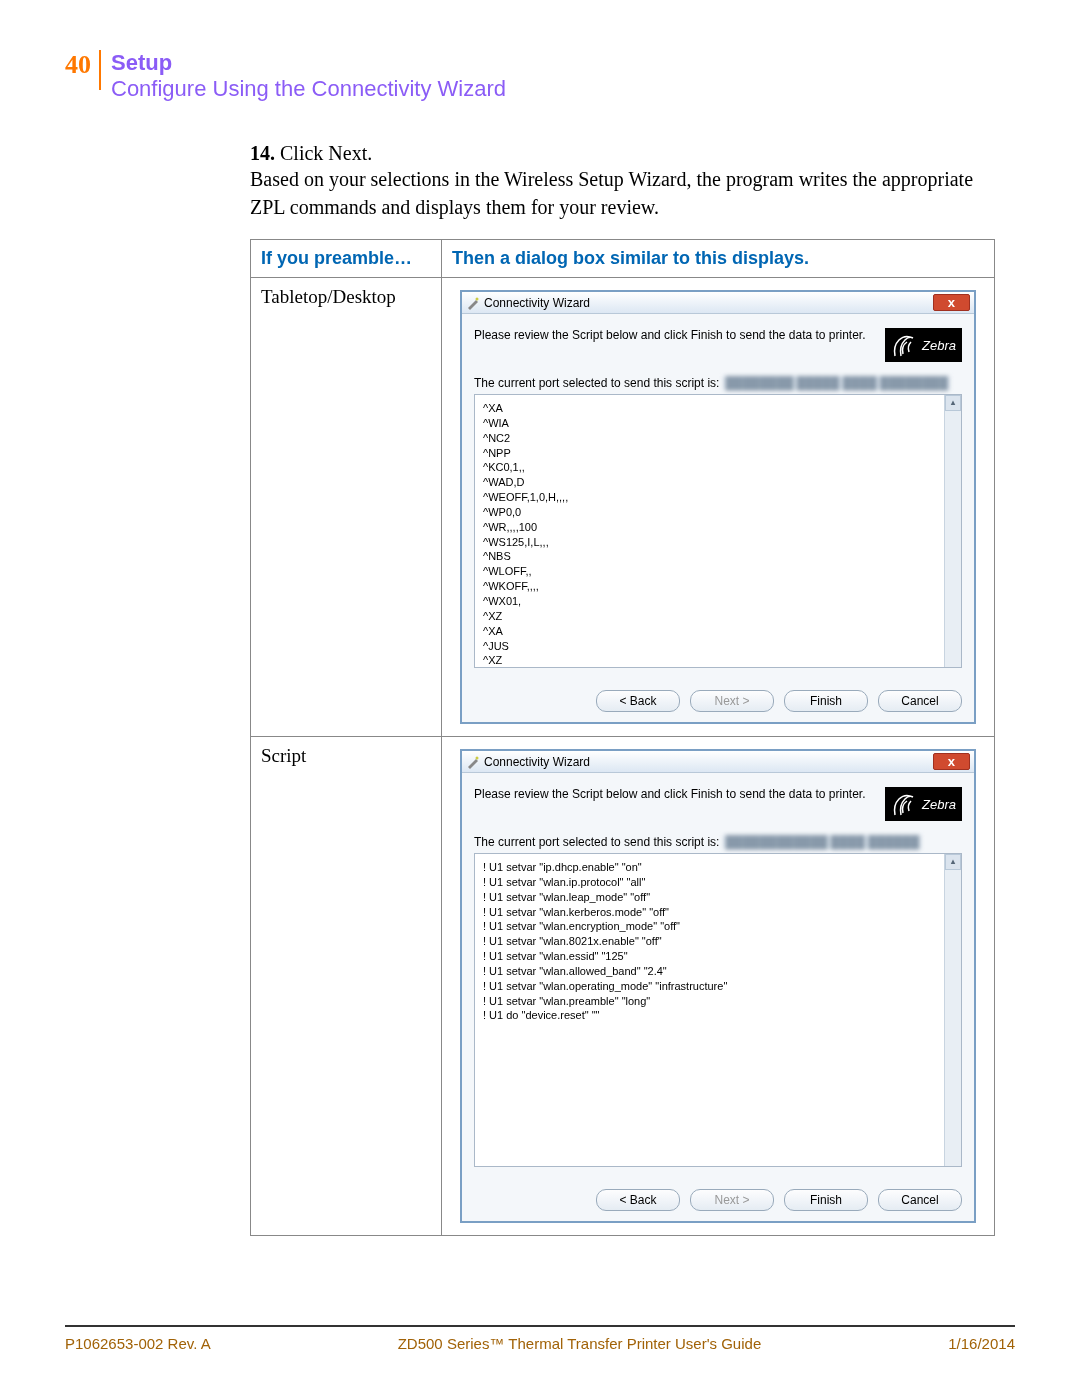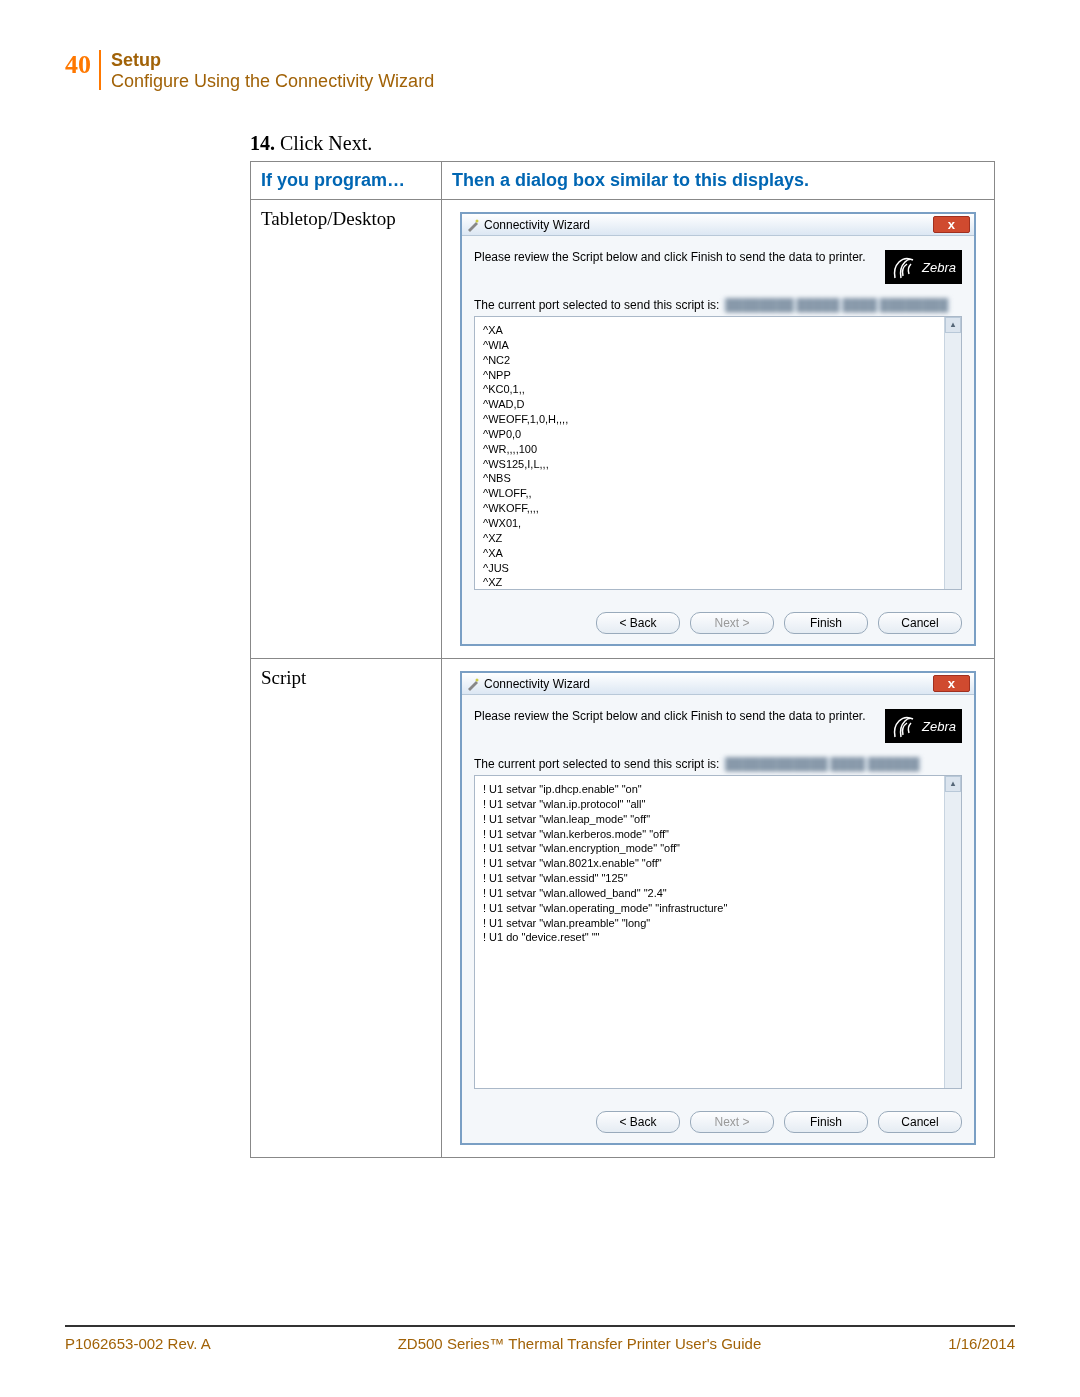--- a/index.html
+++ b/index.html
@@ -1,23 +1,23 @@
 <!DOCTYPE html>
 <html><head>
 <meta charset="utf-8">
 <style>
 body{margin:0;background:#fff;font-family:"Times New Roman",serif;color:#000;width:1080px}
 .page{padding:50px 65px 40px 65px;position:relative;min-height:1300px}
 .hdr{display:flex;align-items:flex-start;margin-bottom:40px}
 .pnum{font-size:26px;font-weight:bold;color:#ff7800;margin-right:8px}
 .vbar{width:2px;height:40px;background:#ff7800;margin-right:10px}
-.hdr-txt{font-family:Arial,sans-serif;font-size:18px;color:#a16207}
+.hdr-txt{font-family:Arial,sans-serif;font-size:22px;color:#8b5cf6}
 .hdr-txt .bold{font-weight:bold}
 .body{margin-left:185px;margin-right:20px}
-.step{font-size:20px;margin-bottom:6px}
+.step{font-size:20px;}
 .step .num{font-weight:bold}
 .para{font-size:20px;line-height:1.4;margin-bottom:18px}
 table.main{border-collapse:collapse;width:100%}
 table.main th,table.main td{border:1px solid #888;padding:8px 10px;vertical-align:top;text-align:left}
 table.main th{font-family:Arial,sans-serif;font-size:18px;color:#0066b3;font-weight:bold}
 table.main td{font-size:19px}
 .dlg{border:2px solid #7a9fc4;background:#f0f4f8;font-family:"Segoe UI",Tahoma,sans-serif;font-size:12px;width:512px;margin:4px auto}
 .dlg-title{background:linear-gradient(#fff,#dce7f3);padding:2px 4px;display:flex;align-items:center;justify-content:space-between;border-bottom:1px solid #b8c8d8}
 .dlg-title-l{display:flex;gap:4px}
 .dlg-close{background:#d04a2f;color:#fff;font-weight:bold;padding:0 14px;border-radius:2px;border:1px solid #a03020;font-size:13px}
@@ -47,25 +47,26 @@
       <div class="bold">Setup</div>
       <div>Configure Using the Connectivity Wizard</div>
     </div>
   </div>
 
   <div class="body">
     <div class="step">
       <span class="num">14.</span>
       <span>Click Next.</span>
     </div>
+    <div class="para">Based on your selections in the Wireless Setup Wizard, the program writes the appropriate ZPL commands and displays them for your review.</div>
 
     <table class="main">
       <tbody>
           <tr>
-        <th style="width:170px">If you program…</th>
+        <th style="width:170px">If you preamble…</th>
         <th>Then a dialog box similar to this displays.</th>
       </tr>
       <tr>
         <td>Tabletop/Desktop</td>
         <td>
           <div class="dlg">
             <div class="dlg-title">
               <span class="dlg-title-l">
                 <svg width="14" height="14" viewBox="0 0 14 14">
                       <path d="M2 12 L10 4 L12 6 L4 14 Z" fill="#888"></path>

